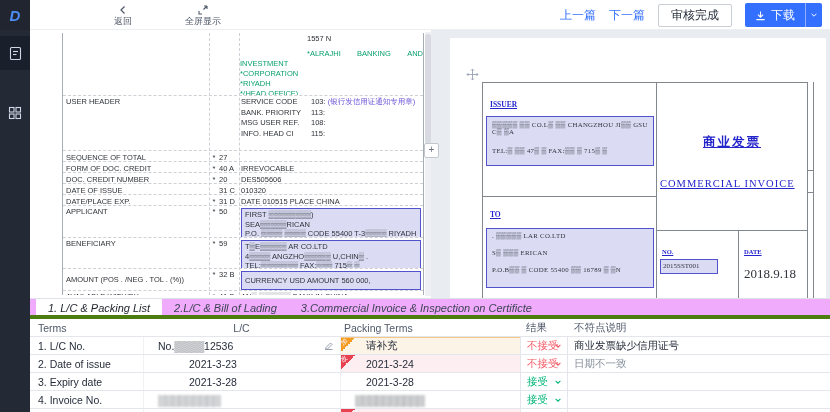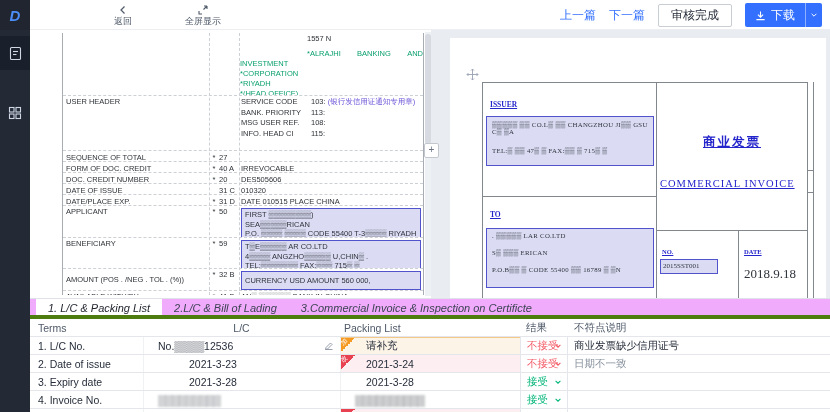--- a/index.html
+++ b/index.html
@@ -340,21 +340,21 @@
   <section class="compare">
     <div class="tabbar">
       <div class="tab active">1. L/C &amp; Packing List</div>
       <div class="tab">2.L/C &amp; Bill of Lading</div>
       <div class="tab">3.Commercial Invoice &amp; Inspection on Certificte</div>
     </div>
 
     <div class="cmp-head">
       <div class="col-terms">Terms</div>
       <div class="col-lc">L/C</div>
-      <div class="col-pl">Packing List</div>
+      <div class="col-pl">Packing Terms</div>
       <div class="col-res">结果</div>
       <div class="col-note">不符点说明</div>
     </div>
 
     <div class="cmp-row">
       <div class="col-terms">1. L/C No.</div>
       <div class="col-lc lc-pad1">
         <span>No.▒▒▒▒12536</span>
         <svg class="edit-ic" width="10" height="10" viewBox="0 0 10 10">
             <path d="M1.5,8.5 L2,6.5 L6.5,2 L8,3.5 L3.5,8 Z M1.5,8.5 L8.5,8.5" fill="none" stroke="#8a94a2" stroke-width="0.9"></path>

